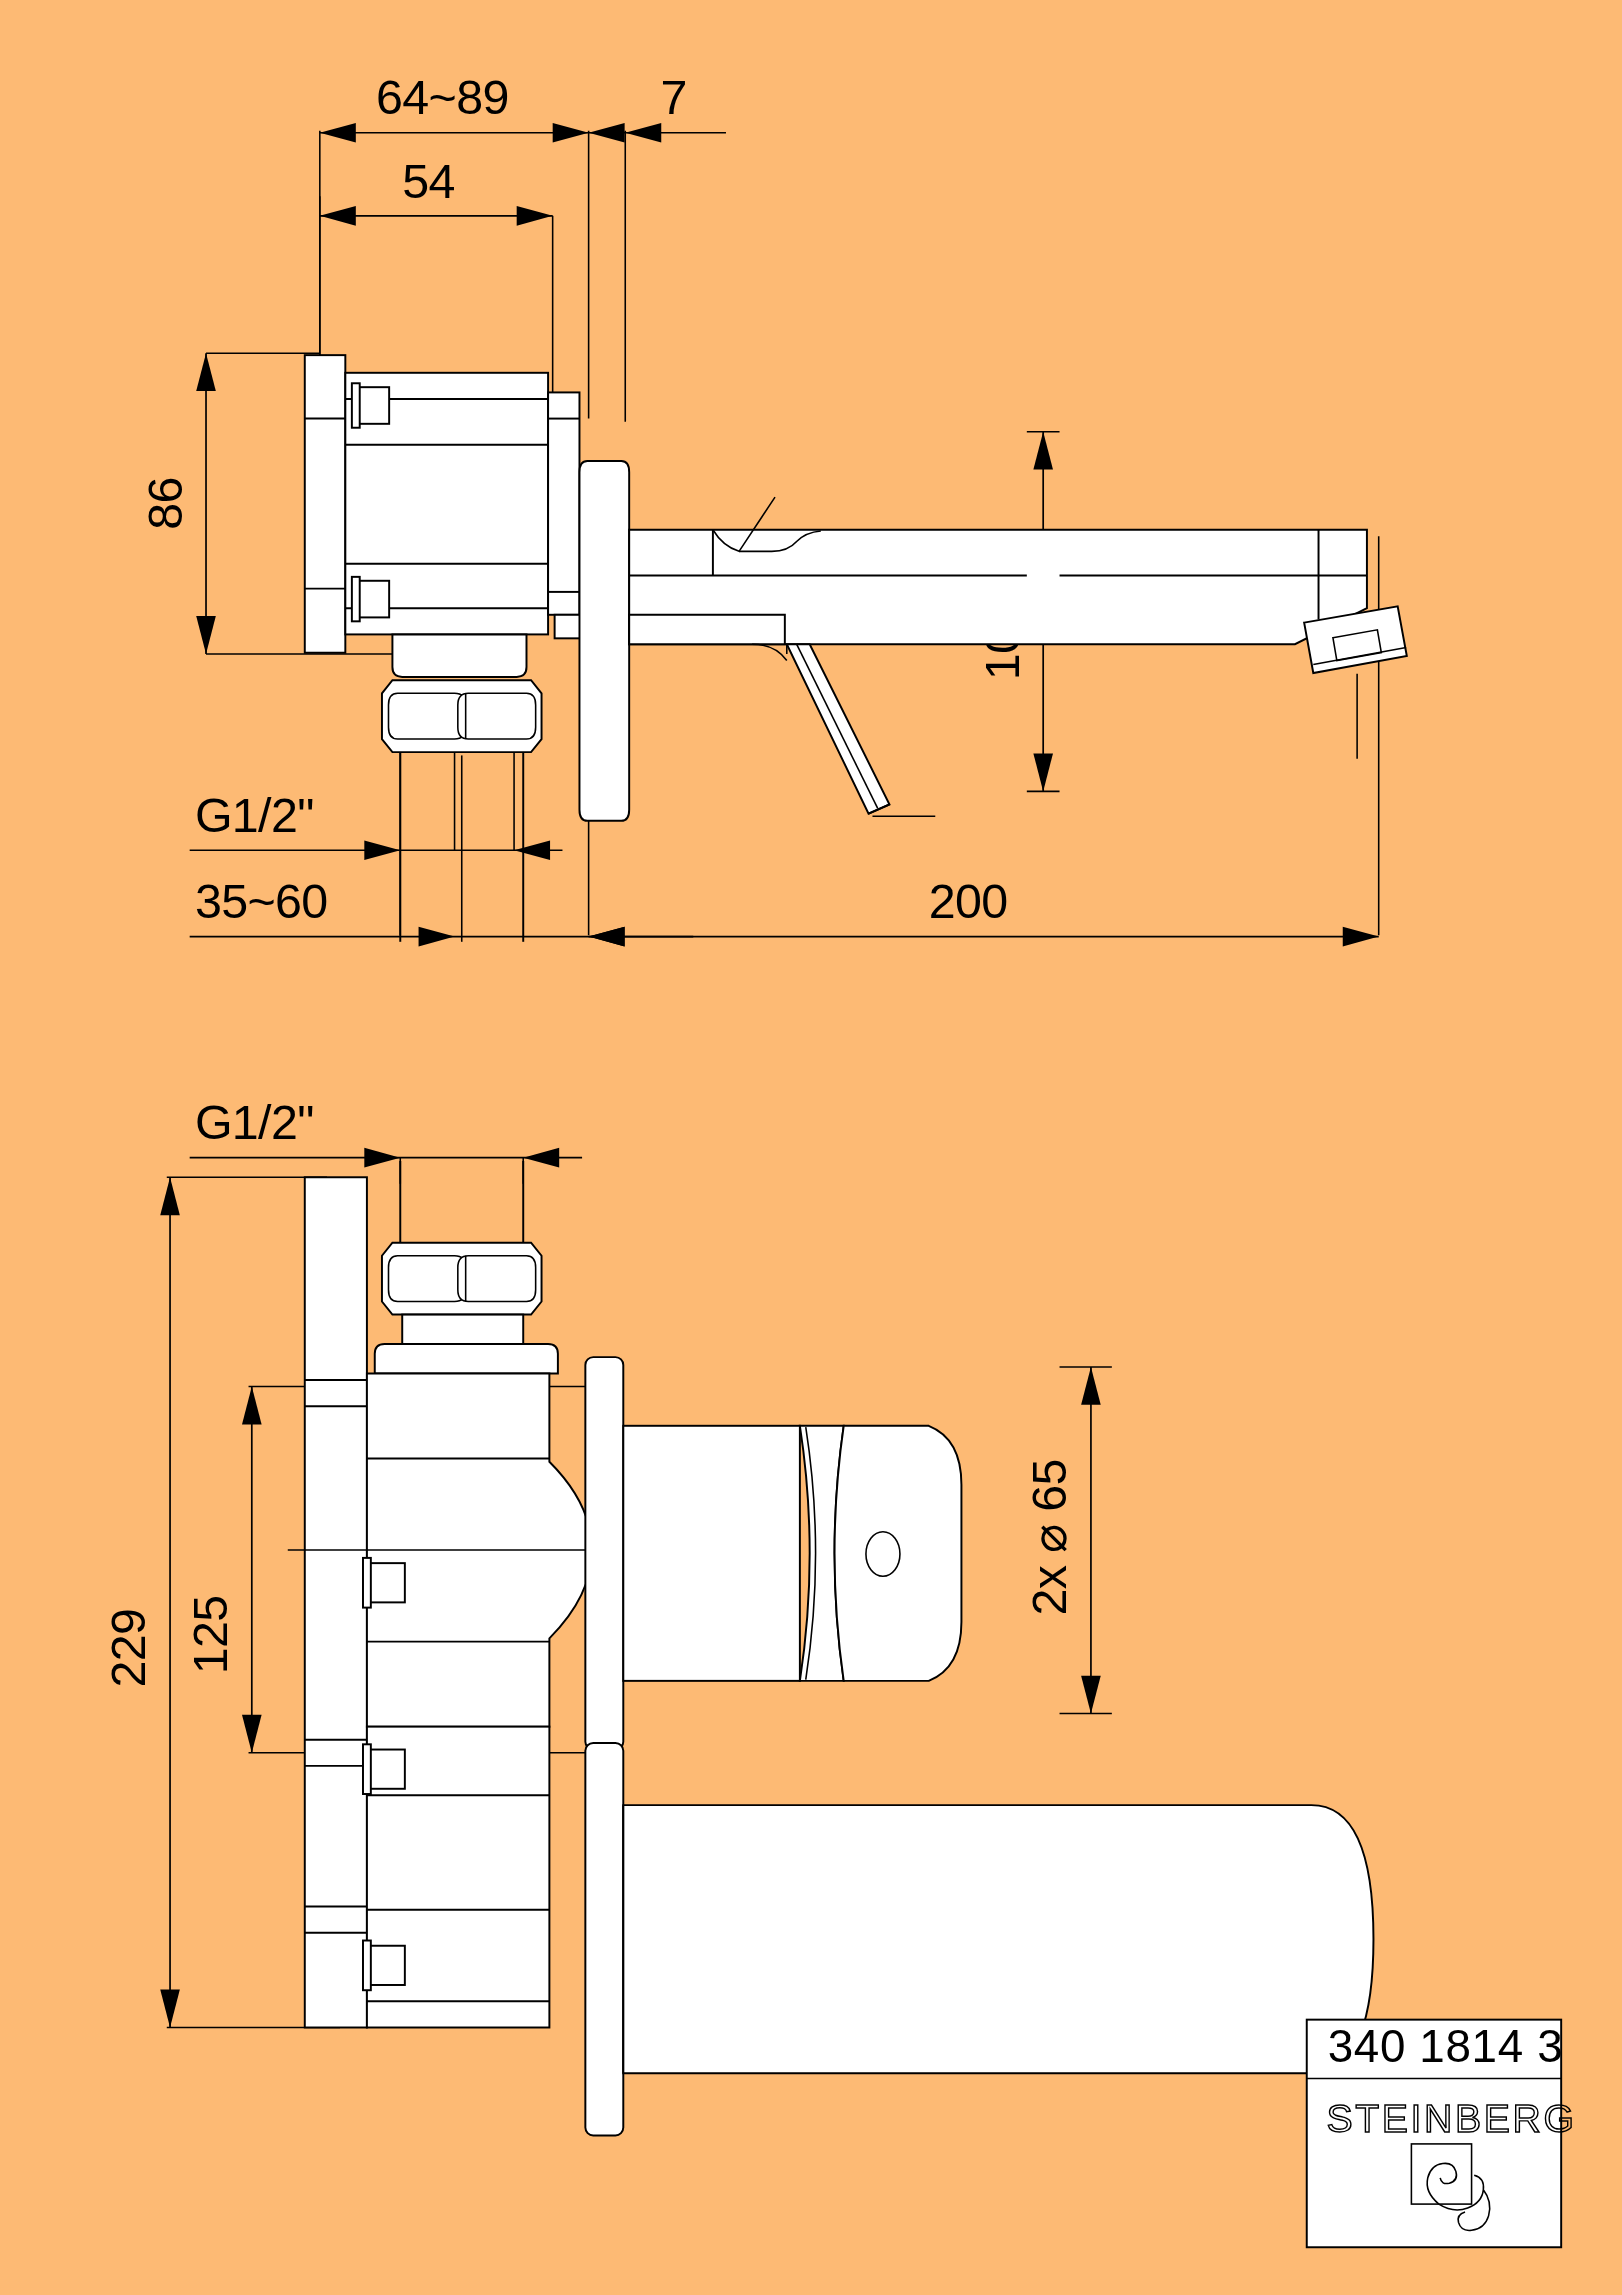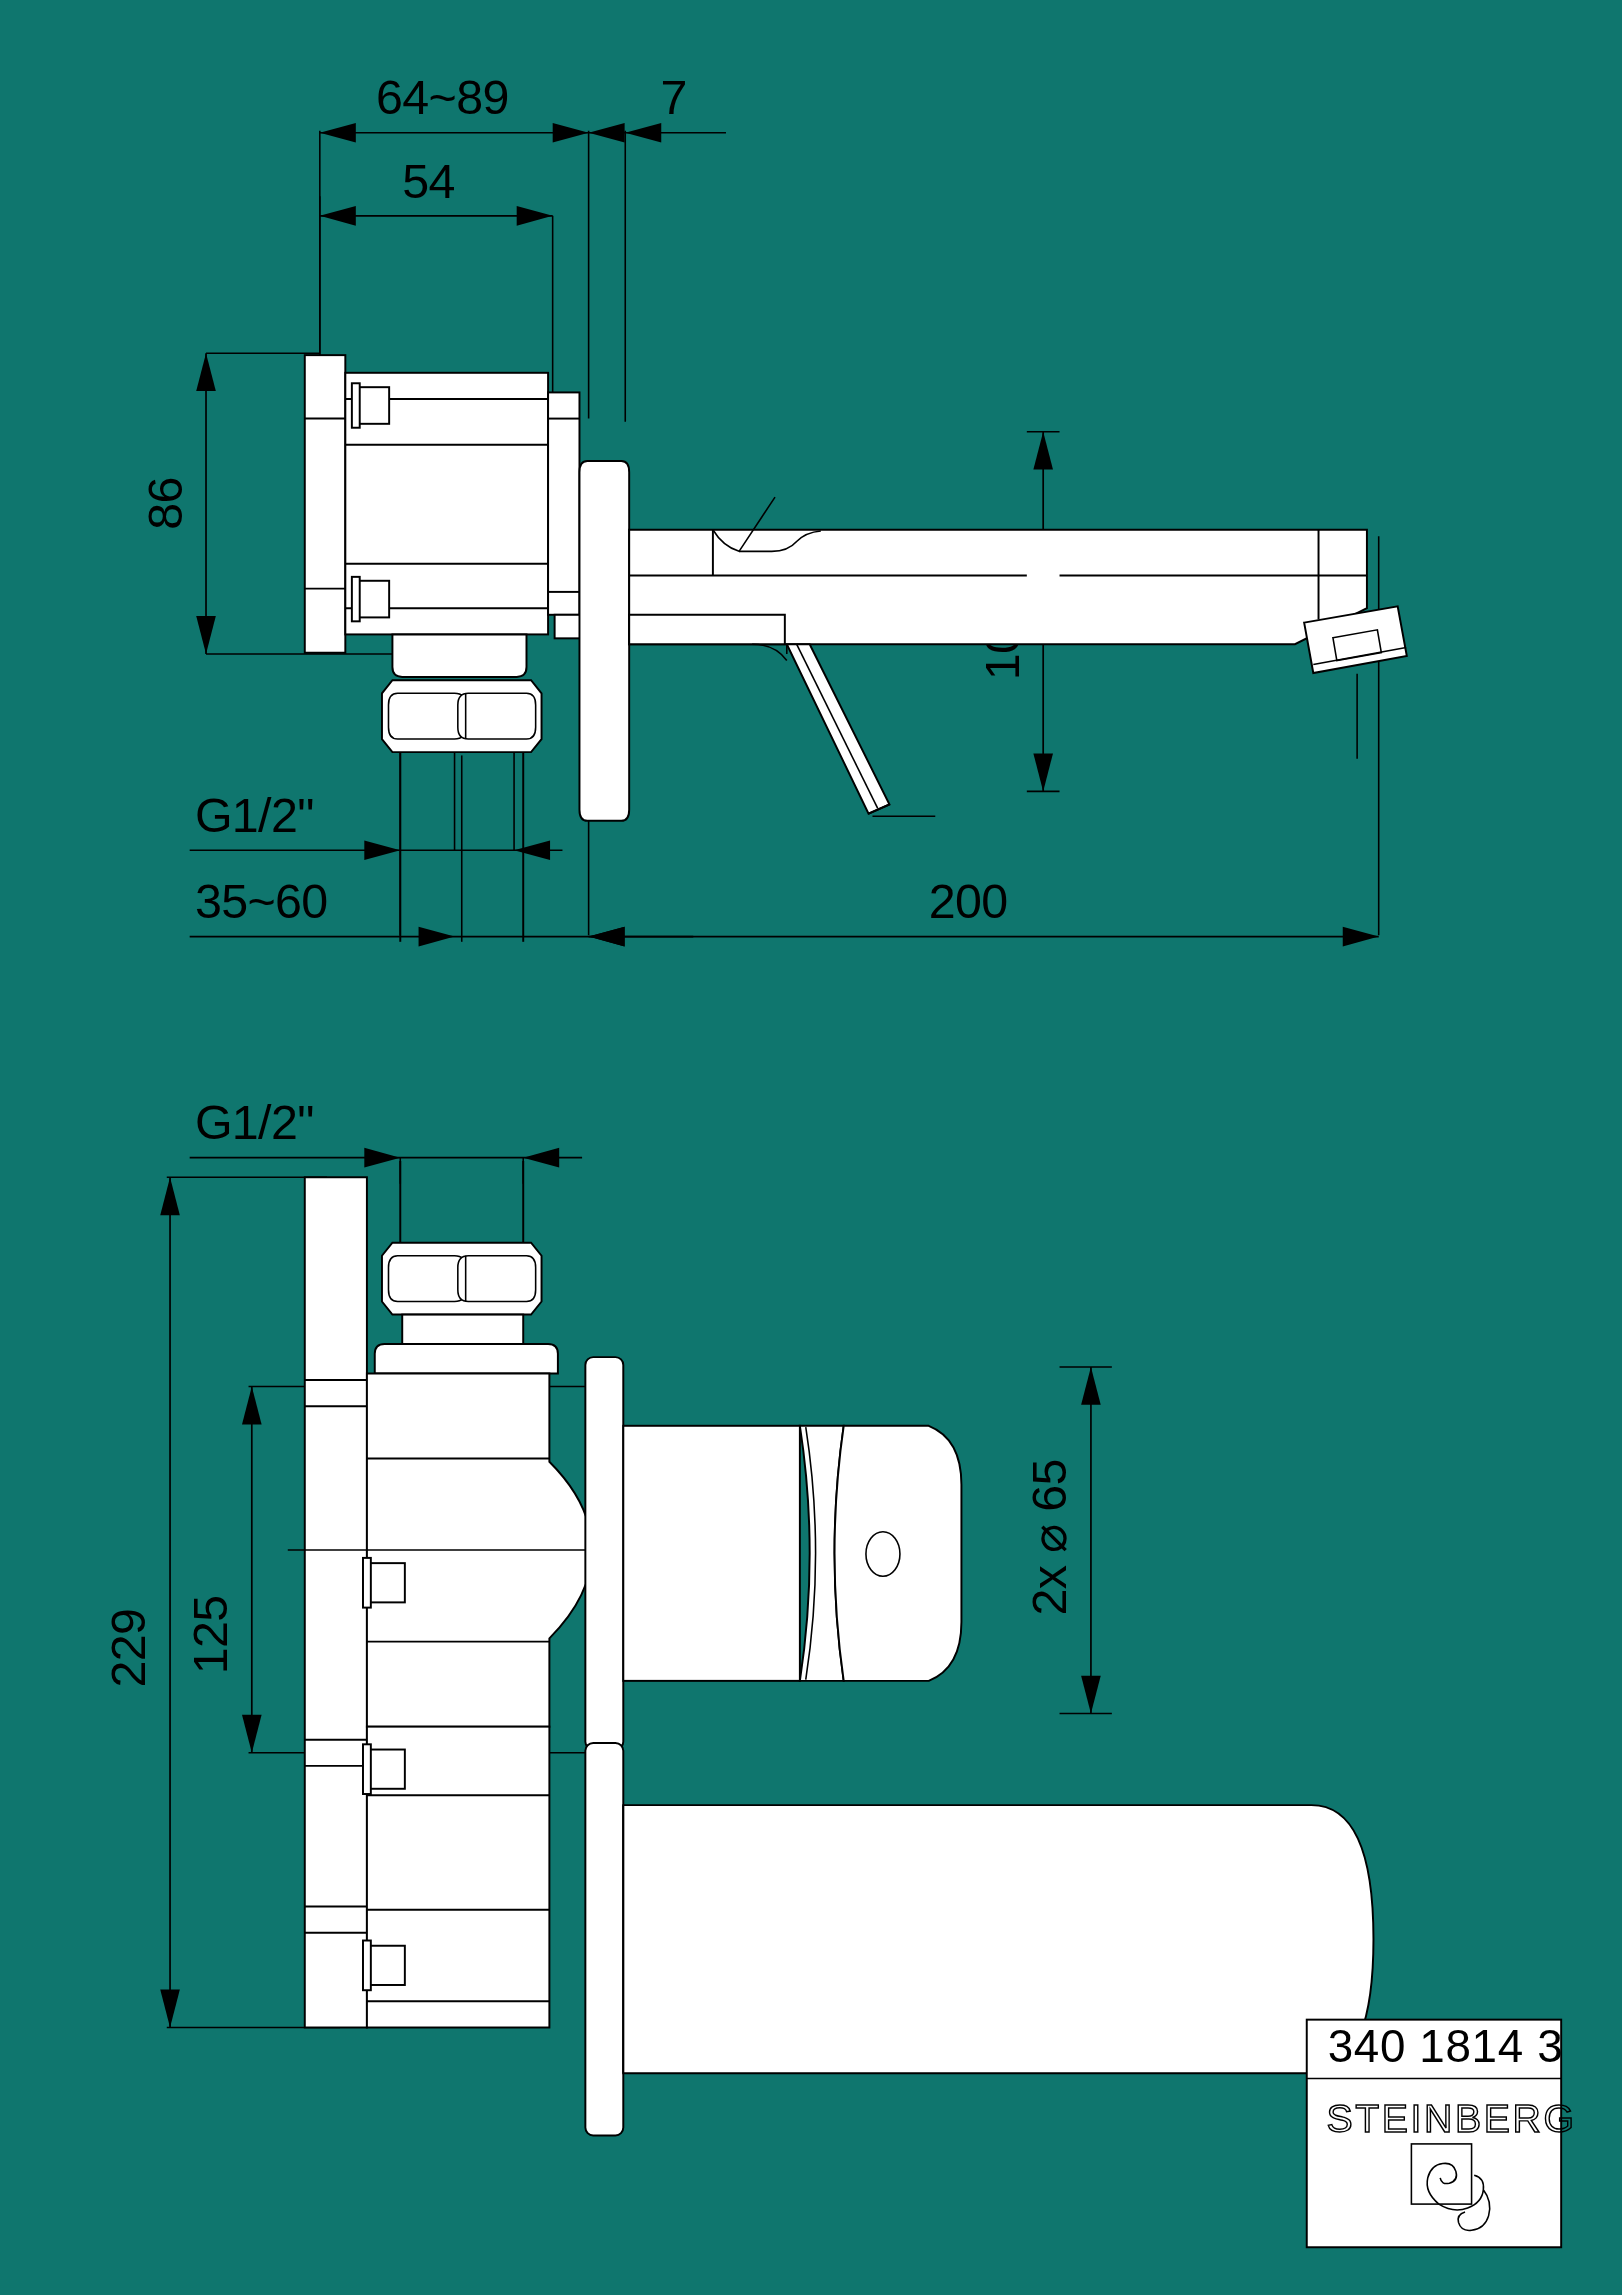--- a/index.html
+++ b/index.html
@@ -1,21 +1,21 @@
 <!DOCTYPE html>
 <html style="font-size:10.5px"><head>
 <meta charset="utf-8">
 <style>
   html,body{margin:0;padding:0;background:#ffffff;}
   body{font-family:"Liberation Sans",sans-serif;}
   #sheet{
     position:relative;
     width:1622px;
     height:2295px;
-    background:#0f766e;
+    background:#fdba74;
     overflow:hidden;
     text-decoration:underline;
   }
   svg#drawing{position:absolute;left:0;top:0;width:1622px;height:2295px;display:block;}
   .ln{fill:none;stroke:#000000;stroke-width:3;stroke-linecap:butt;stroke-linejoin:miter;}
   .ln-thin{fill:none;stroke:#000000;stroke-width:2.4;}
   .ln-dim{fill:none;stroke:#000000;stroke-width:2.6;}
   .ln-ext{fill:none;stroke:#000000;stroke-width:2.4;}
   .fillw{fill:#ffffff;stroke:#000000;stroke-width:3;}
   .fillw-thin{fill:#ffffff;stroke:#000000;stroke-width:2.4;}

